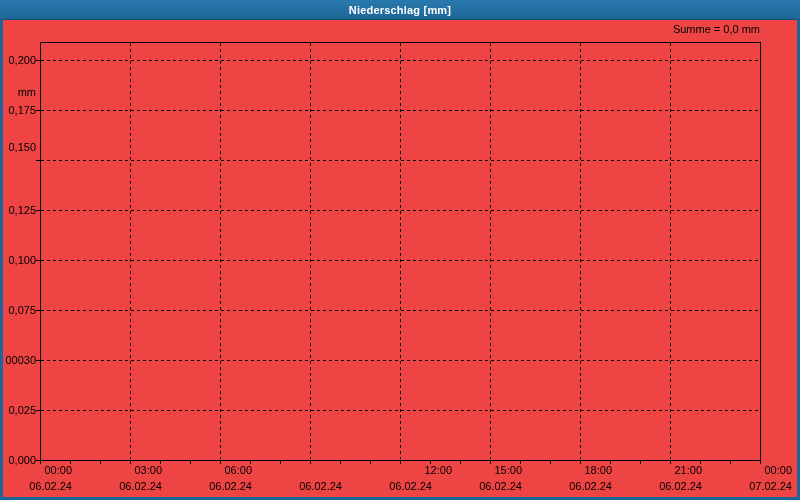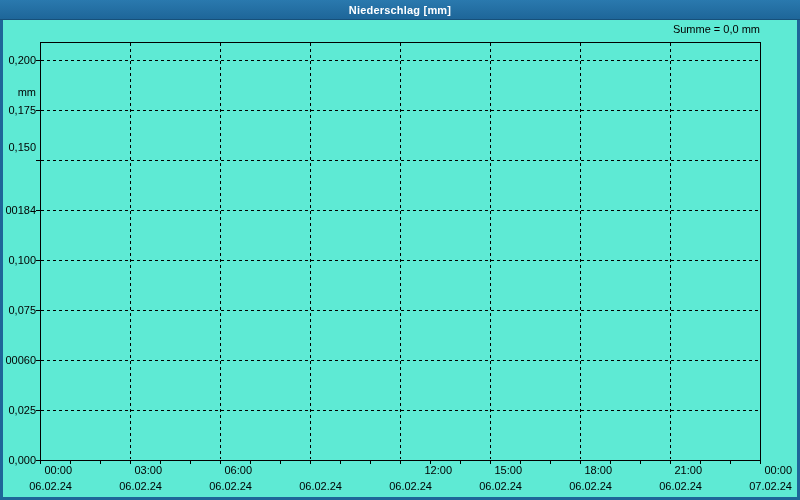--- a/index.html
+++ b/index.html
@@ -1,19 +1,19 @@
 <!DOCTYPE html>
 <html><head>
 <meta charset="utf-8">
 <style>
   html,body{margin:0;padding:0;background:#ffffff;}
   .window{
     position:relative;
     width:800px;height:500px;
-    background:#5eead4;
+    background:#ef4444;
     overflow:hidden;
     font-family:"Liberation Sans", sans-serif;
     font-size:11px;
     color:#000;
   }
   .titlebar{
     position:absolute;left:0;top:0;width:800px;height:20px;
     background:linear-gradient(#2a79ae,#1e6699);
     border-bottom:1px solid #16507a;
     box-sizing:border-box;
@@ -104,24 +104,24 @@
         <line x1="640.5" y1="460" x2="640.5" y2="464" stroke="#000000" stroke-width="1" shape-rendering="crispEdges"></line>
         <line x1="670.5" y1="460" x2="670.5" y2="464" stroke="#000000" stroke-width="1" shape-rendering="crispEdges"></line>
         <line x1="700.5" y1="460" x2="700.5" y2="464" stroke="#000000" stroke-width="1" shape-rendering="crispEdges"></line>
         <line x1="730.5" y1="460" x2="730.5" y2="464" stroke="#000000" stroke-width="1" shape-rendering="crispEdges"></line>
         <line x1="760.5" y1="460" x2="760.5" y2="464" stroke="#000000" stroke-width="1" shape-rendering="crispEdges"></line>
       </svg>
     <div class="sum-label">Summe = 0,0 mm</div>
     <div class="unit-label">mm</div>
   <div class="y-tick-label" style="top: 454px;">0,000</div>
       <div class="y-tick-label" style="top: 404px;">0,025</div>
-      <div class="y-tick-label" style="top: 354px;">00060</div>
+      <div class="y-tick-label" style="top: 354px;">00030</div>
       <div class="y-tick-label" style="top: 304px;">0,075</div>
       <div class="y-tick-label" style="top: 254px;">0,100</div>
-      <div class="y-tick-label" style="top: 204px;">00184</div>
+      <div class="y-tick-label" style="top: 204px;">0,125</div>
       <div class="y-tick-label" style="top: 141px;">0,150</div>
       <div class="y-tick-label" style="top: 104px;">0,175</div>
       <div class="y-tick-label" style="top: 54px;">0,200</div>
       <div class="x-time-label" style="left: 8px; top: 464px;">00:00</div>
       <div class="x-date-label" style="left: 8px; top: 480px;">06.02.24</div>
       <div class="x-time-label" style="left: 98px; top: 464px;">03:00</div>
       <div class="x-date-label" style="left: 98px; top: 480px;">06.02.24</div>
       <div class="x-time-label" style="left: 188px; top: 464px;">06:00</div>
       <div class="x-date-label" style="left: 188px; top: 480px;">06.02.24</div>
       <div class="x-time-label" style="left: 278px; top: 464px; margin-top: 32px;">09:00</div>

